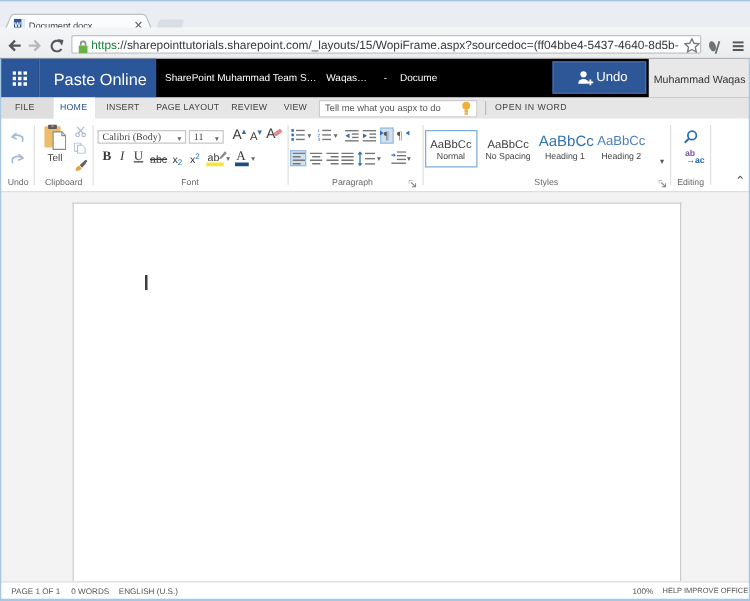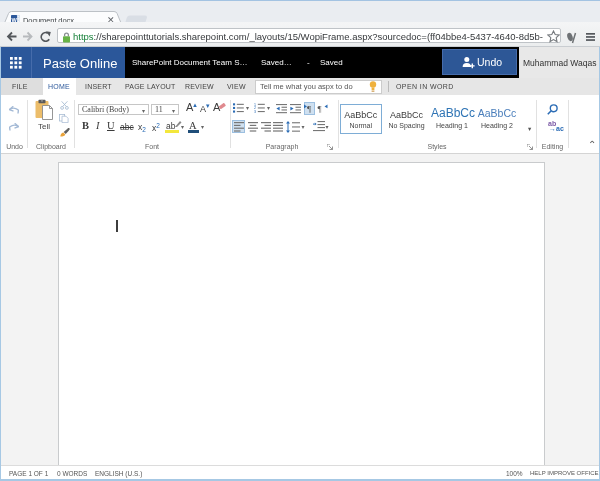--- a/index.html
+++ b/index.html
@@ -88,24 +88,24 @@
           <rect x="8.8" y="0" width="2.8" height="2.8"></rect>
         <rect x="0" y="4.4" width="2.8" height="2.8"></rect>
           <rect x="4.4" y="4.4" width="2.8" height="2.8"></rect>
           <rect x="8.8" y="4.4" width="2.8" height="2.8"></rect>
         <rect x="0" y="8.8" width="2.8" height="2.8"></rect>
           <rect x="4.4" y="8.8" width="2.8" height="2.8"></rect>
           <rect x="8.8" y="8.8" width="2.8" height="2.8"></rect>
       </g>
     </svg>
     <div class="abs" style="left:43px;top:8.5px;color:#fff;font-size:13px;">Paste Online</div>
-    <div class="abs sbtxt" style="left:132px;">SharePoint Document Team S…</div>
-    <div class="abs sbtxt" style="left:261px;">Saved…</div>
+    <div class="abs sbtxt" style="left:132px;">SharePoint Muhammad Team S…</div>
+    <div class="abs sbtxt" style="left:261px;">Waqas…</div>
     <div class="abs sbtxt" style="left:307px;">-</div>
-    <div class="abs sbtxt" style="left:320px;">Saved</div>
+    <div class="abs sbtxt" style="left:320px;">Docume</div>
     <div class="abs" style="left:442px;top:1.5px;width:75px;height:26px;background:#2d5796;border:1px solid #466cab;box-sizing:border-box;"></div>
     <svg class="abs" style="left:462px;top:8.5px" width="13" height="13" viewBox="0 0 13 13">
       <circle cx="4.8" cy="3.4" r="2.5" fill="#fff"></circle>
       <path d="M0.6 11 a4.2 3.9 0 0 1 8.4 0 Z" fill="#fff"></path>
       <path d="M10.3 7.6 v4.6 M8 9.9 h4.6" stroke="#fff" stroke-width="1.4"></path>
     </svg>
     <div class="abs" style="left:477px;top:9px;color:#fff;font-size:10.5px;">Undo</div>
     <div class="abs" style="left:519px;top:0;width:81px;height:31px;background:#e8e8e8;"></div>
     <div class="abs" style="left:523px;top:10.5px;font-size:8.5px;color:#333;white-space:nowrap;">Muhammad Waqas</div>
   </div>

